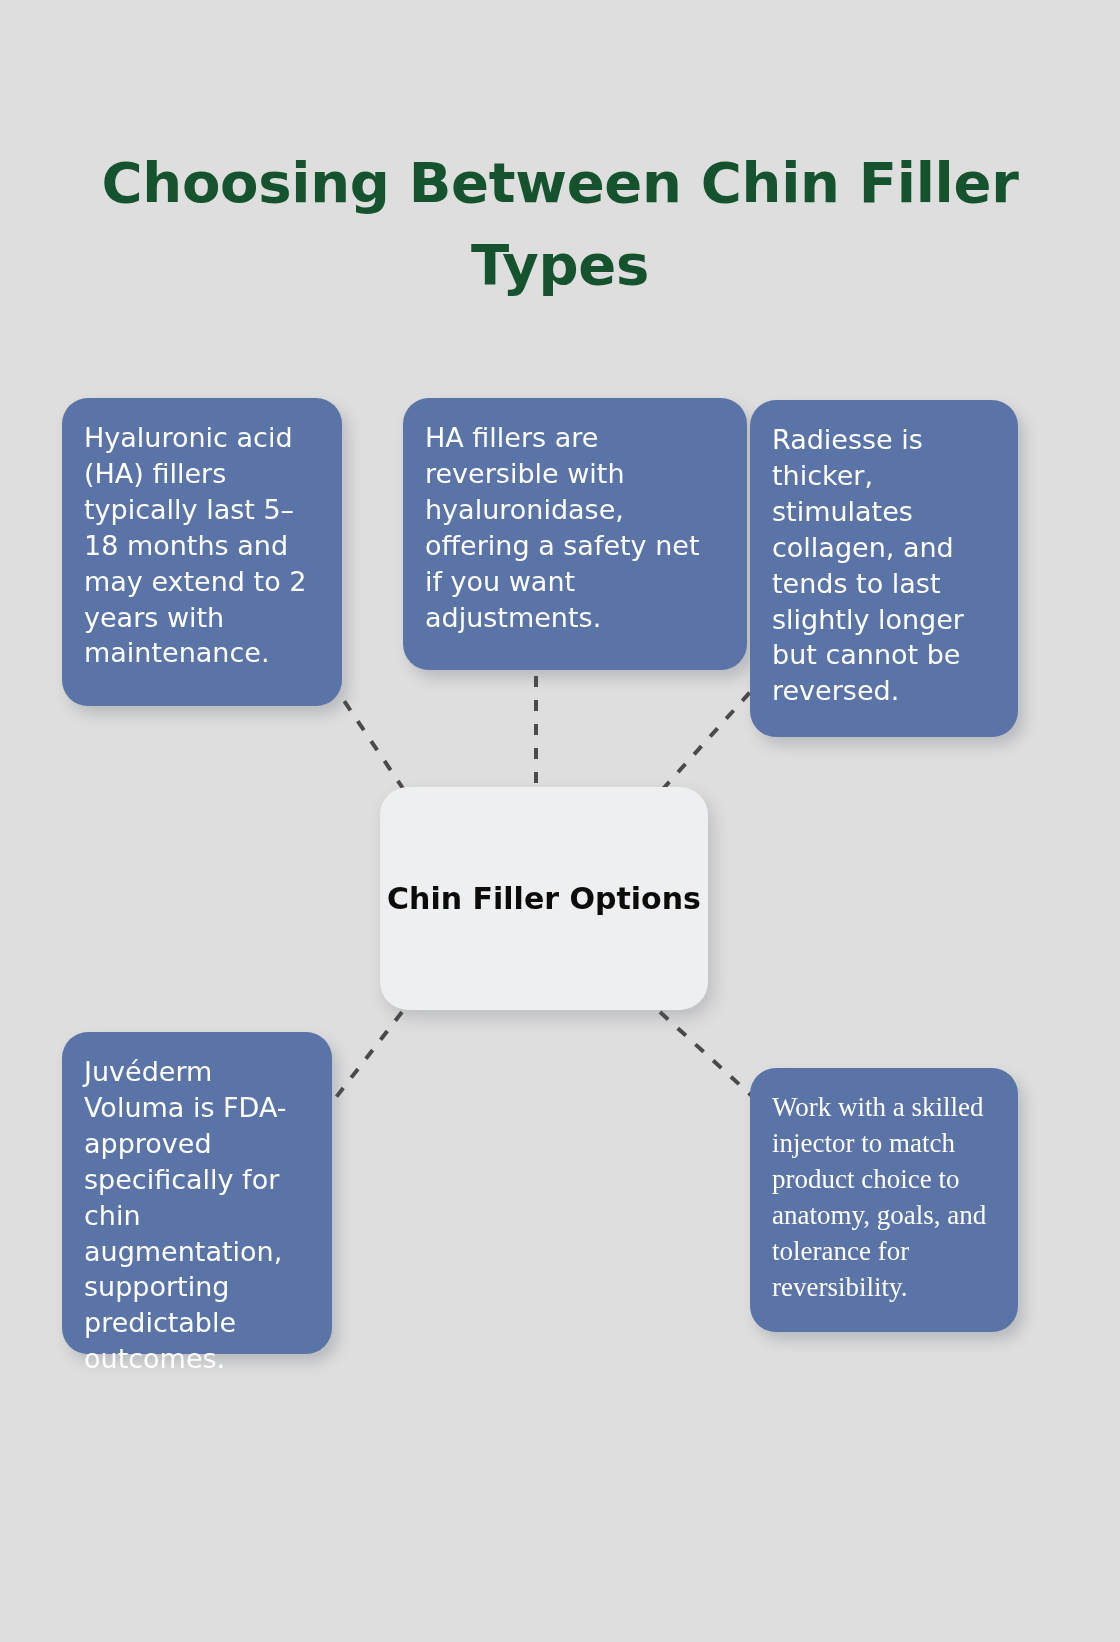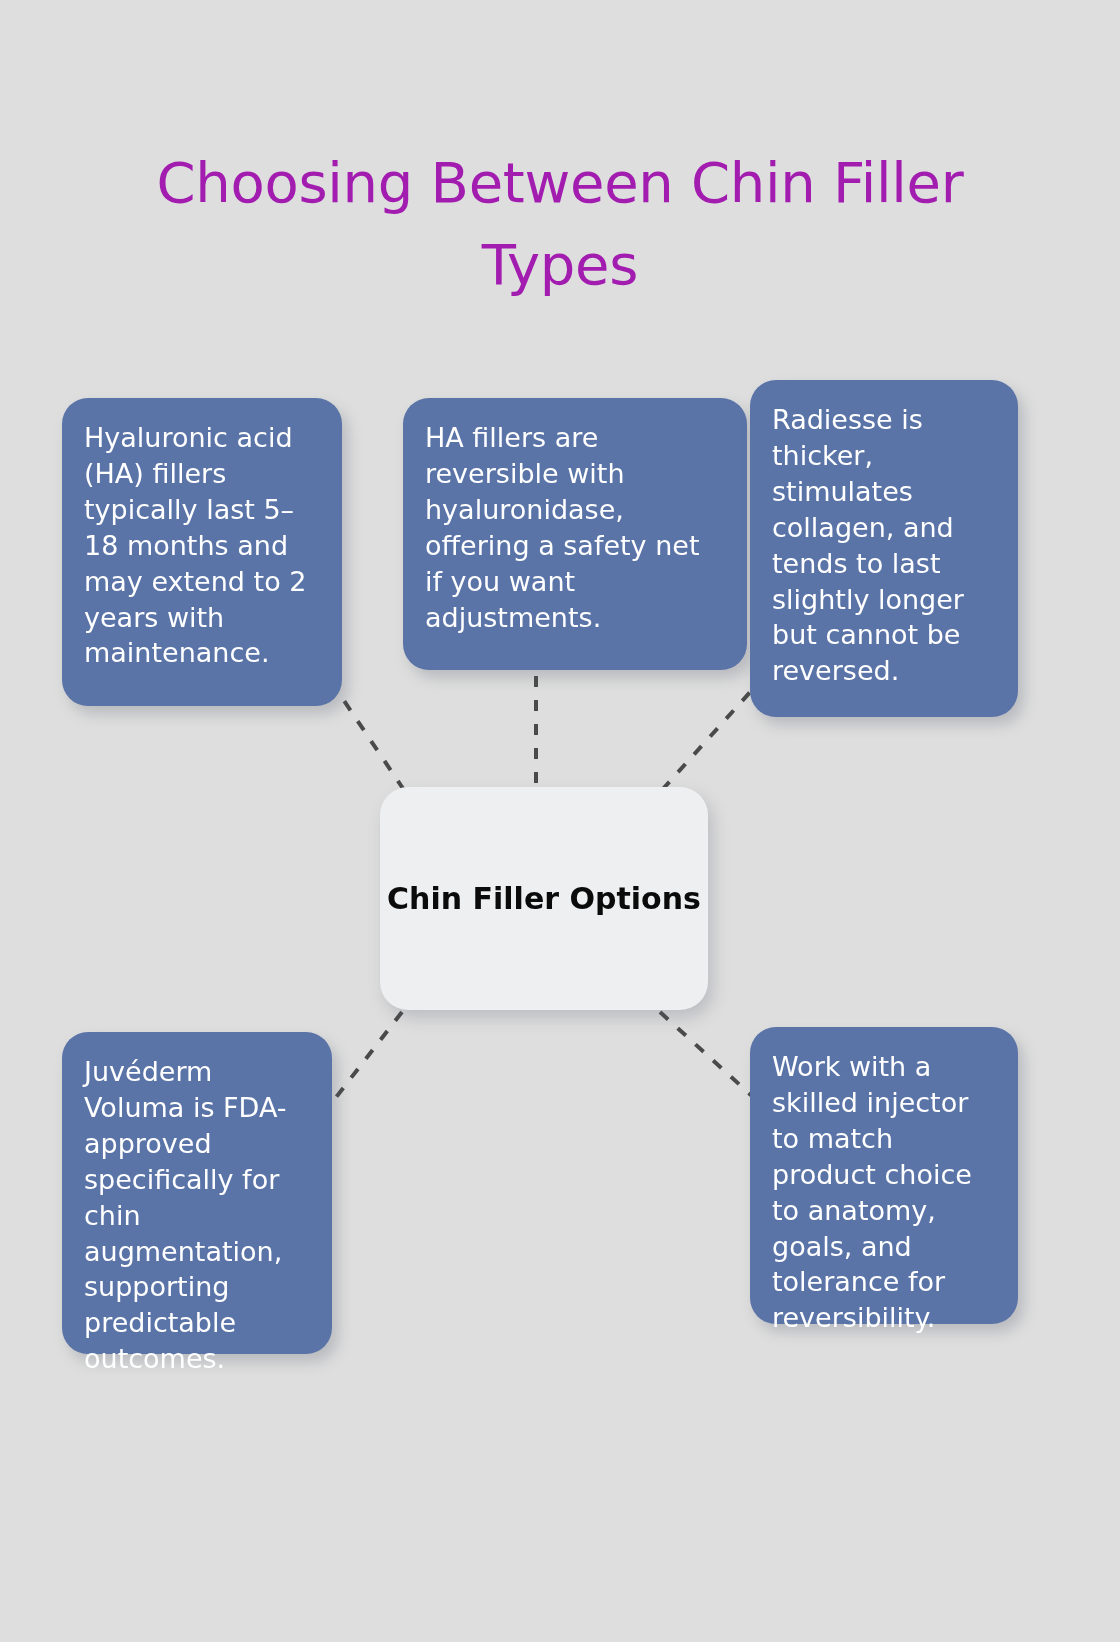--- a/index.html
+++ b/index.html
@@ -21,22 +21,22 @@
 
   
   #page-title {
     position: absolute;
     left: 90px;
     top: 104px;
     width: 940px;
     text-align: center;
     font-size: 56px;
     line-height: 1.48;
-    font-weight: 400;
-    color: #a21caf;
+    font-weight: 700;
+    color: #14532d;
     letter-spacing: -0.3px;
   }
 
   
   #connectors {
     position: absolute;
     left: 0;
     top: 0;
     width: 1120px;
     height: 1642px;
@@ -73,24 +73,24 @@
     font-size: 30px;
     line-height: 1.38;
     font-weight: 700;
     border-radius: 28px;
     box-shadow: 5px 8px 16px rgba(90, 96, 110, 0.25);
   }
 
   
   #node-ha-duration   { left: 62px;  top: 398px;  width: 280px; height: 308px; }
   #node-ha-reversible { left: 403px; top: 398px;  width: 344px; height: 272px; }
-  #node-radiesse      { left: 750px; top: 380px;  width: 268px; height: 337px; }
+  #node-radiesse      { left: 750px; top: 400px;  width: 268px; height: 337px; }
   #node-center        { left: 380px; top: 787px;  width: 328px; height: 223px; }
   #node-voluma        { left: 62px;  top: 1032px; width: 270px; height: 322px; }
-  #node-injector      { left: 750px; top: 1027px; width: 268px; height: 297px; }
+  #node-injector      { left: 750px; top: 1068px; width: 268px; height: 264px; font-family: Liberation Serif, serif; }
 </style>
 </head>
 <body>
 
 <div id="infographic">
 
   <h1 id="page-title">Choosing Between Chin Filler Types</h1>
 
   <svg id="connectors" viewBox="0 0 1120 1642" width="1120" height="1642" xmlns="http://www.w3.org/2000/svg">
     <g stroke="#4a4a4a" stroke-width="4" stroke-dasharray="11 13" stroke-linecap="butt" fill="none">

